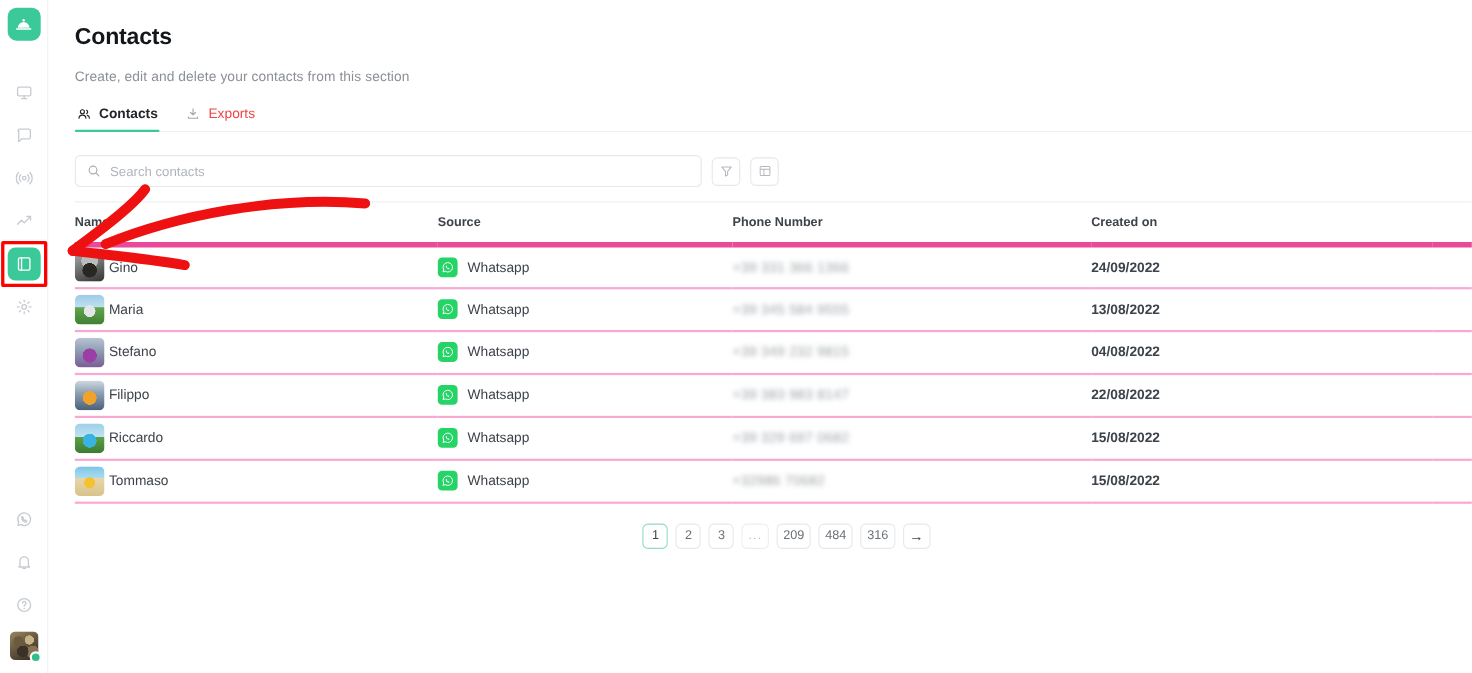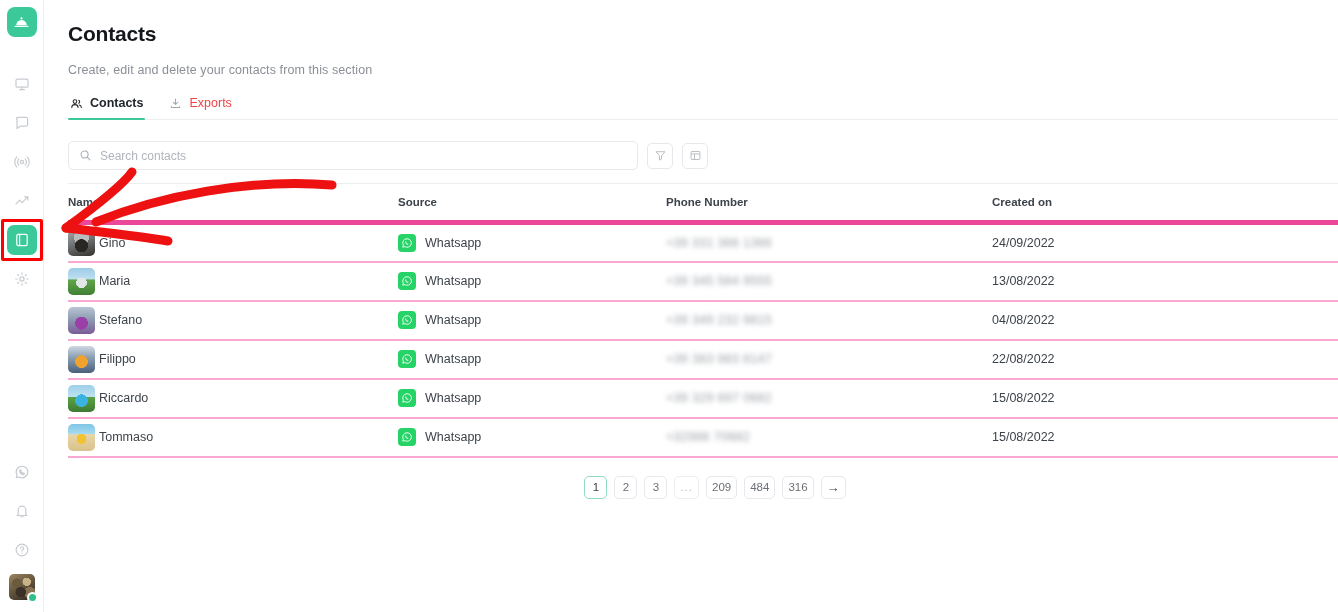--- a/index.html
+++ b/index.html
@@ -116,21 +116,21 @@
     text-align: left; font-size: 11.5px; font-weight: bold; color: #3d434a;
     padding: 12px 0 12px 0; border-bottom: 5px solid #ec4899;
   }
   .tbl td {
     padding: 0; height: 39px; border-bottom: 2px solid #f9a8d4;
     font-size: 12.5px; color: #3d434a; vertical-align: middle;
   }
   .c-name   { width: 330px; padding-left: 0 !important; }
   .c-source { width: 268px; }
   .c-phone  { width: 326px; }
-  .c-date   { width: 310px; }
+  .c-date   { width: 310px; font-weight: bold; }
   .c-act    { width: 60px; }
 
   .name-cell { display: flex; align-items: center; gap: 4px; }
   .av { width: 27px; height: 27px; border-radius: 5px; flex: 0 0 auto; display:block; }
   .av-0 { background:
       radial-gradient(circle at 50% 62%, #2a2723 0 30%, transparent 31%),
       radial-gradient(circle at 50% 30%, #b9bcbd 0 32%, transparent 33%),
       linear-gradient(160deg,#a9adae 0%,#6e7273 48%,#33312d 100%); }
   .av-1 { background:
       radial-gradient(circle at 50% 55%, #e3e6e8 0 26%, transparent 27%),

